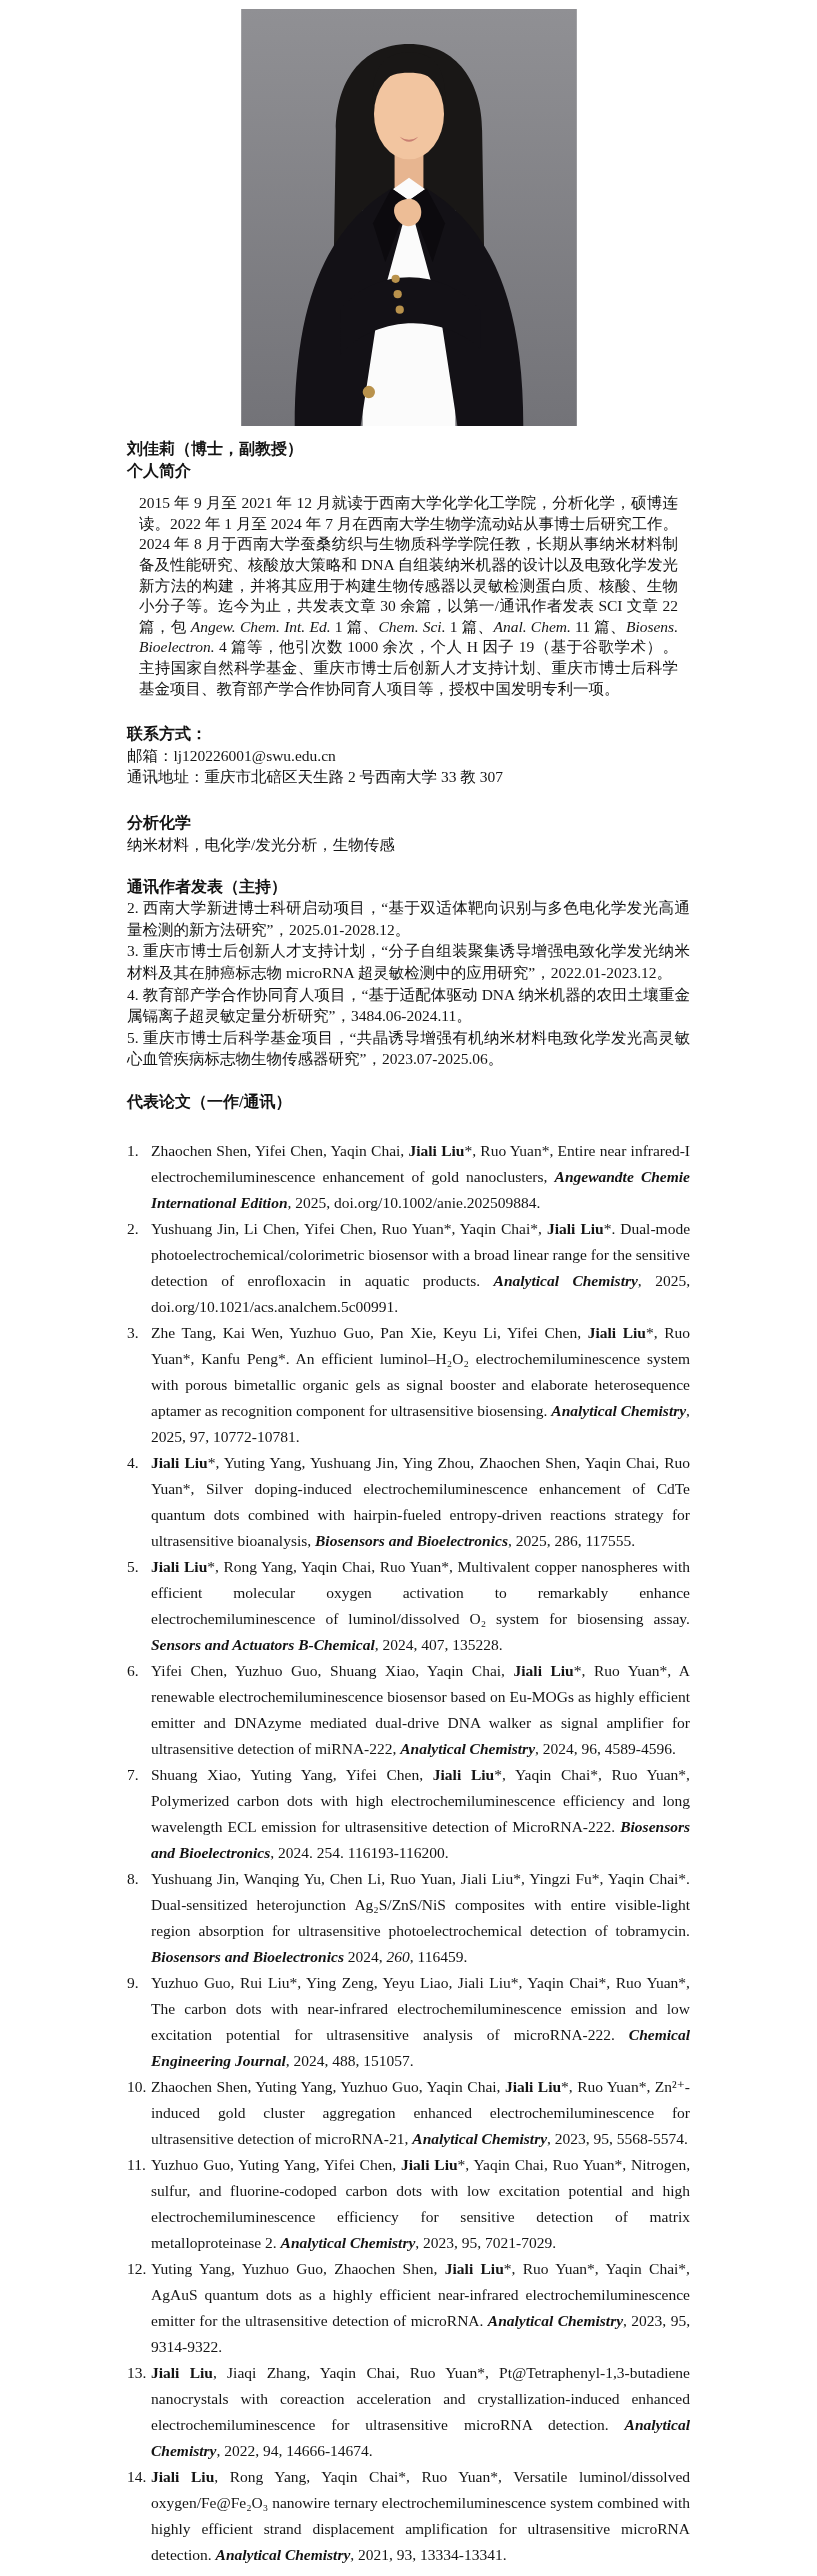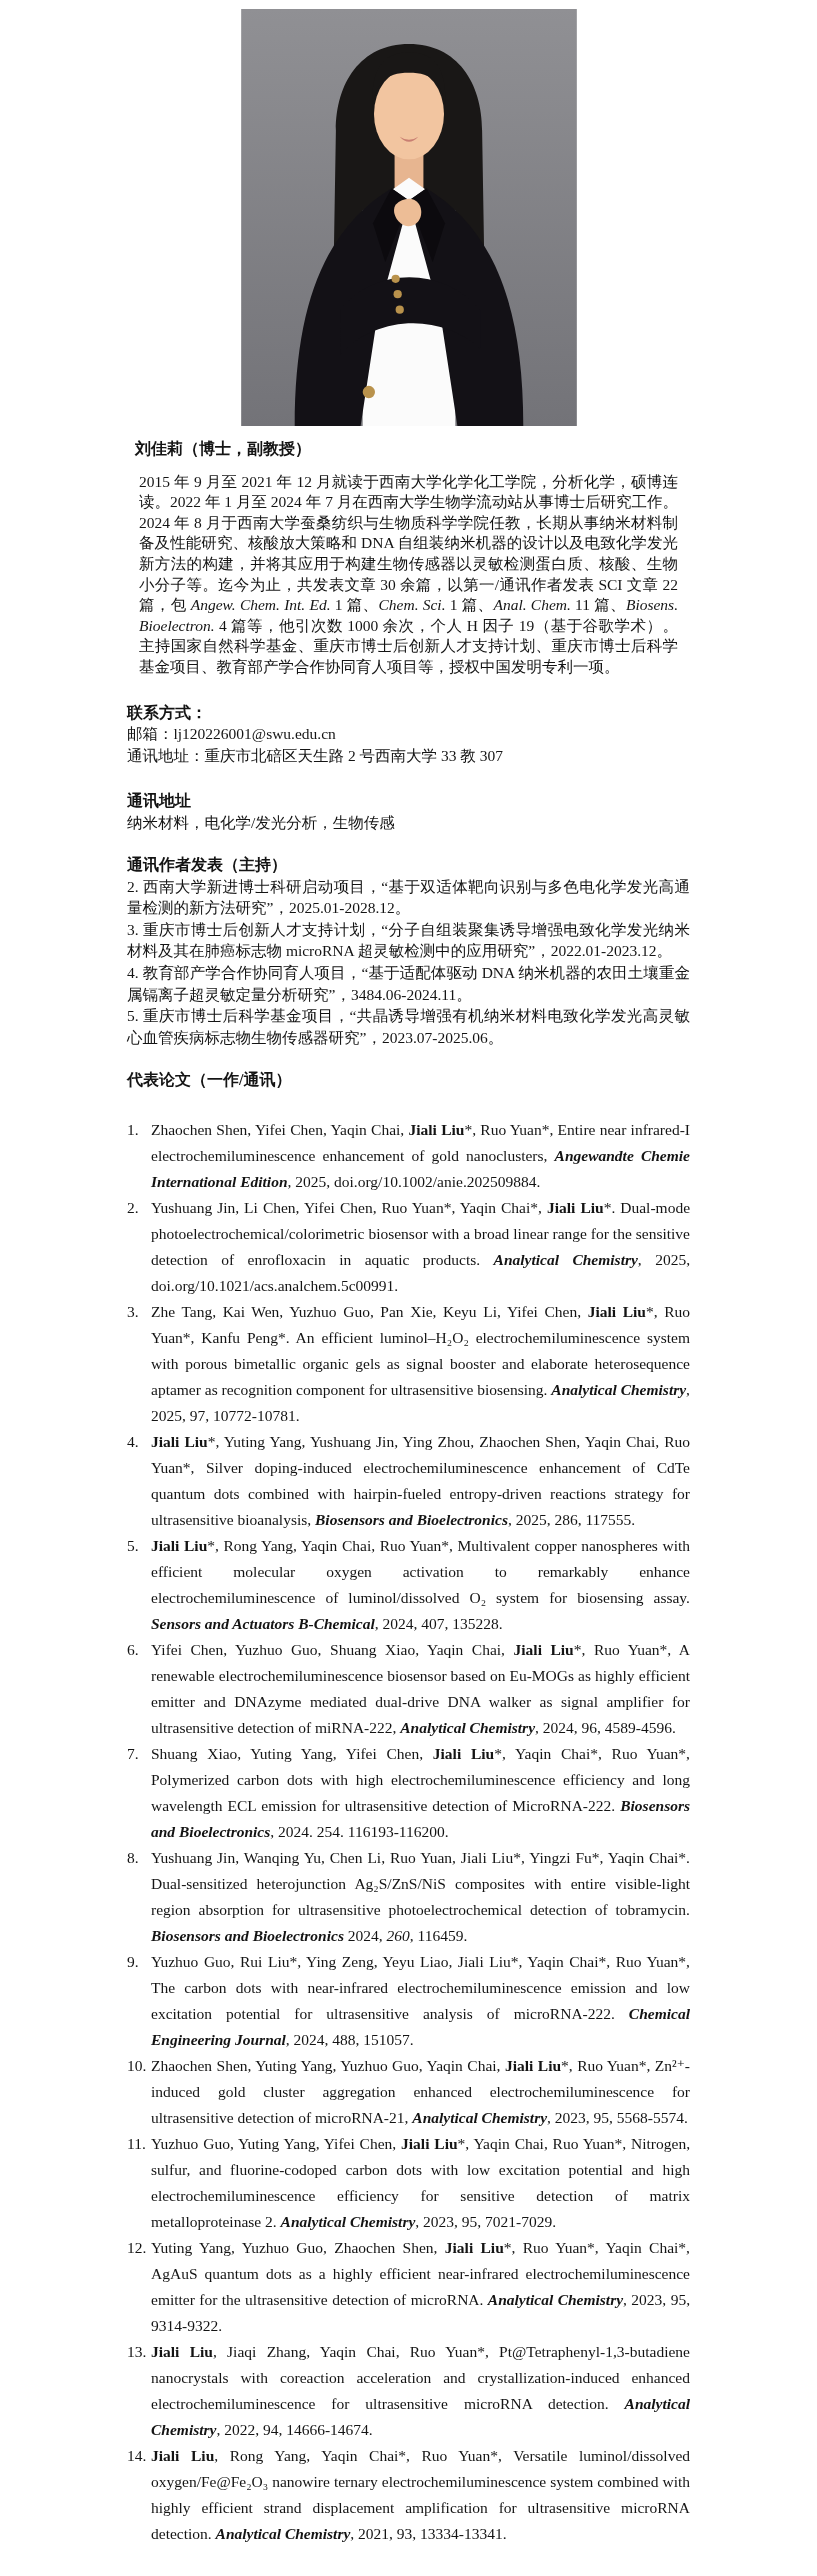--- a/index.html
+++ b/index.html
@@ -28,21 +28,20 @@
     height: 417px;
     margin: 9.3px auto 0 auto;
     overflow: hidden;
   }
   .photo-wrap svg { display: block; }
   .name-line {
     margin-top: 10.3px;
     font-weight: bold;
     font-size: 16px;
     line-height: 23px;
-    margin-left: 8px;
   }
   .sec-title {
     font-weight: bold;
     font-size: 16px;
     line-height: 21.6px;
   }
   .sec-title.mt-lg { margin-top: 24px; }
   .sec-title.mt-md { margin-top: 20.6px; }
   .bio {
     margin: 12px;
@@ -121,27 +120,28 @@
         <circle cx="150" cy="262" r="4" fill="#b9924c"></circle>
         <circle cx="152" cy="277" r="4" fill="#b9924c"></circle>
         <circle cx="154" cy="292" r="4" fill="#b9924c"></circle>
 
         <circle cx="124" cy="372" r="6" fill="#b9924c"></circle>
       </svg>
     </div>
 
     <div class="name-line">刘佳莉（博士，副教授）</div>
 
+    <div class="sec-title">个人简介</div>
     <p class="bio"><span class="seg-p">2015 年 9 月至 2021 年 12 月就读于西南大学化学化工学院，分析化学，硕博连读。2022 年 1 月至 2024 年 7 月在西南大学生物学流动站从事博士后研究工作。2024 年 8 月于西南大学蚕桑纺织与生物质科学学院任教，长期从事纳米材料制备及性能研究、核酸放大策略和 DNA 自组装纳米机器的设计以及电致化学发光新方法的构建，并将其应用于构建生物传感器以灵敏检测蛋白质、核酸、生物小分子等。迄今为止，共发表文章 30 余篇，以第一/通讯作者发表 SCI 文章 22 篇，包 </span><span class="seg-i">Angew. Chem. Int. Ed.</span><span class="seg-p"> 1 篇、</span><span class="seg-i">Chem. Sci.</span><span class="seg-p"> 1 篇、</span><span class="seg-i">Anal. Chem.</span><span class="seg-p"> 11 篇、</span><span class="seg-i">Biosens. Bioelectron.</span><span class="seg-p"> 4 篇等，他引次数 1000 余次，个人 H 因子 19（基于谷歌学术）。主持国家自然科学基金、重庆市博士后创新人才支持计划、重庆市博士后科学基金项目、教育部产学合作协同育人项目等，授权中国发明专利一项。</span></p>
 
     <div class="sec-title mt-lg">联系方式：</div>
     <div class="plain-line">邮箱：lj120226001@swu.edu.cn</div>
     <div class="plain-line">通讯地址：重庆市北碚区天生路 2 号西南大学 33 教 307</div>
 
-    <div class="sec-title mt-lg">通讯地址</div>
+    <div class="sec-title mt-lg">分析化学</div>
     <div class="plain-line">纳米材料，电化学/发光分析，生物传感</div>
 
     <div class="sec-title mt-md">通讯作者发表（主持）</div>
     <ol class="plain-list projects">
         <li><span class="num">2.</span><span>西南大学新进博士科研启动项目，“基于双适体靶向识别与多色电化学发光高通量检测的新方法研究”，2025.01-2028.12。</span></li>
         <li><span class="num">3.</span><span>重庆市博士后创新人才支持计划，“分子自组装聚集诱导增强电致化学发光纳米材料及其在肺癌标志物 microRNA 超灵敏检测中的应用研究”，2022.01-2023.12。</span></li>
         <li><span class="num">4.</span><span>教育部产学合作协同育人项目，“基于适配体驱动 DNA 纳米机器的农田土壤重金属镉离子超灵敏定量分析研究”，3484.06-2024.11。</span></li>
         <li><span class="num">5.</span><span>重庆市博士后科学基金项目，“共晶诱导增强有机纳米材料电致化学发光高灵敏心血管疾病标志物生物传感器研究”，2023.07-2025.06。</span></li>
       </ol>
 

